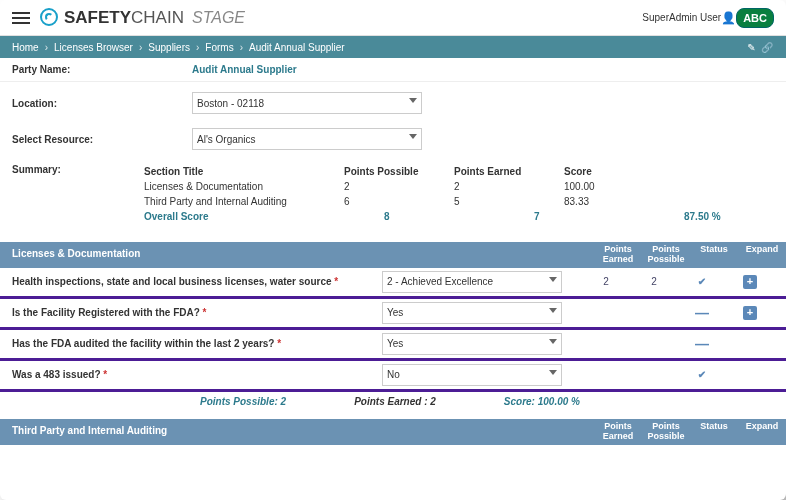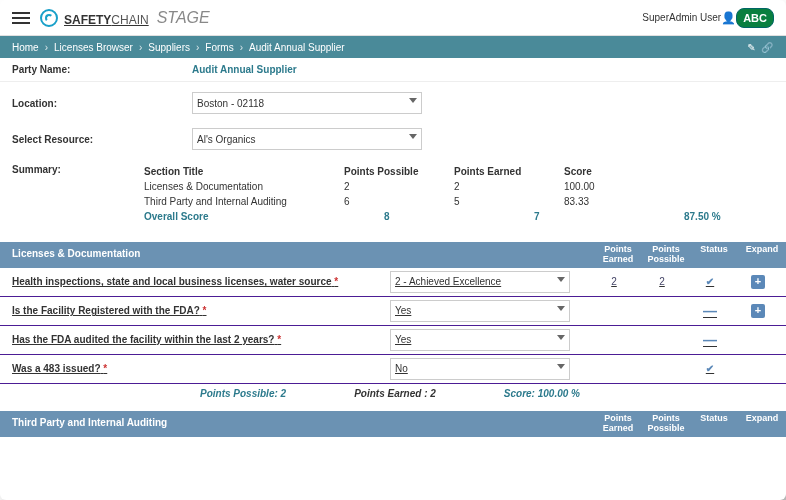--- a/index.html
+++ b/index.html
@@ -1,21 +1,21 @@
 <!DOCTYPE html>
 <html><head>
 <meta charset="utf-8">
 <style>
 * { box-sizing: border-box; margin: 0; padding: 0; }
 body { font-family: Arial, sans-serif; font-size: 11px; background: #fff; color: #333; }
 .page { width: 786px; height: 500px; position: relative; overflow: hidden; box-shadow: 10px 15px 20px rgba(0,0,0,.35); border-radius: 6px; margin: 0 auto; }
 .topbar { display: flex; align-items: center; padding: 6px 12px; height: 36px; border-bottom: 1px solid #e0e0e0; }
 .menu-icon { width: 18px; display: flex; flex-direction: column; gap: 3px; cursor: pointer; }
 .menu-icon span { display: block; height: 2px; background: #333; }
-.logo { display: flex; align-items: flex-end; margin-left: 10px; font-weight: bold; font-size: 12px; color: #333; text-decoration: underline; }
+.logo { display: flex; align-items: flex-start; margin-left: 10px; font-weight: bold; font-size: 17px; color: #333; }
 .logo-mark { width: 18px; height: 18px; border: 2.5px solid #19a0c9; border-radius: 50%; position: relative; margin-right: 6px; }
 .logo-mark::after { content: ""; position: absolute; inset: 3px; border: 2px solid #19a0c9; border-radius: 50%; border-right-color: transparent; border-bottom-color: transparent; }
 .logo .bold { font-weight: 800; }
 .logo .light { font-weight: 400; color: #555; }
 .stage { font-style: italic; color: #888; font-size: 16px; margin-left: 8px; }
 .user-area { margin-left: auto; display: flex; align-items: center; font-size: 10px; color: #333; }
 .company-badge { background: #0a7f3f; color: #fff; font-weight: bold; padding: 3px 6px; border-radius: 8px; font-size: 11px; border: 1px solid #066; }
 .breadcrumb { background: #4a8a99; color: #fff; display: flex; align-items: center; padding: 4px 12px; font-size: 10px; height: 22px; }
 .breadcrumb a { color: #fff; text-decoration: none; }
 .breadcrumb .sep { margin: 0 6px; opacity: .8; }
@@ -31,21 +31,21 @@
 .sel-box .caret { position: absolute; right: 4px; top: 5px; border-left: 4px solid transparent; border-right: 4px solid transparent; border-top: 5px solid #666; }
 .summary-row { display: flex; font-size: 10px; }
 .summary-row .lbl { width: 180px; font-weight: bold; }
 .summary-table { flex: 1; }
 .summary-table .hdr, .summary-table .srow { display: grid; grid-template-columns: 200px 110px 110px 90px; padding: 2px 0; }
 .summary-table .hdr { font-weight: bold; }
 .summary-table .overall td, .summary-table .overall { color: #2c7a8c; font-weight: bold; gap: 40px; }
 .section-hdr { background: #6b92b3; color: #fff; display: flex; align-items: stretch; font-size: 10px; font-weight: bold; margin-top: 8px; }
 .section-hdr .title { flex: 1; padding: 6px 12px; }
 .section-hdr .mini { width: 48px; text-align: center; padding: 3px 0; line-height: 1.1; font-size: 9px; }
-.q-row { display: grid; grid-template-columns: 1fr 200px 48px 48px 48px 48px; align-items: center; border-bottom: 1px solid #4c1d95; min-height: 28px; padding: 3px 4px 3px 12px; font-size: 10px; text-decoration: underline; }
+.q-row { display: grid; grid-template-columns: 1fr 200px 48px 48px 48px 48px; align-items: center; border-bottom: 3px solid #4c1d95; min-height: 28px; padding: 3px 12px 3px 12px; font-size: 10px; }
 .q-row .q { font-weight: bold; color: #333; }
 .q-row .q .ast { color: #c33; }
 .q-row .sel-box { width: 180px; }
 .cell { text-align: center; color: #fff; }
 .cell.dark { color: #446; }
 .check { color: #5b88b8; font-weight: bold; }
 .minus { color: #5b88b8; font-weight: bold; font-size: 14px; }
 .expand-btn { width: 14px; height: 14px; background: #5b88b8; color: #fff; display: inline-flex; align-items: center; justify-content: center; border-radius: 2px; font-weight: bold; font-size: 11px; line-height: 1; }
 .section-footer { display: flex; gap: 68px; font-style: italic; font-size: 10px; padding: 4px 12px 4px 200px; color: #2c7a8c; font-weight: bold; }
 .section-footer .black { color: #333; }

